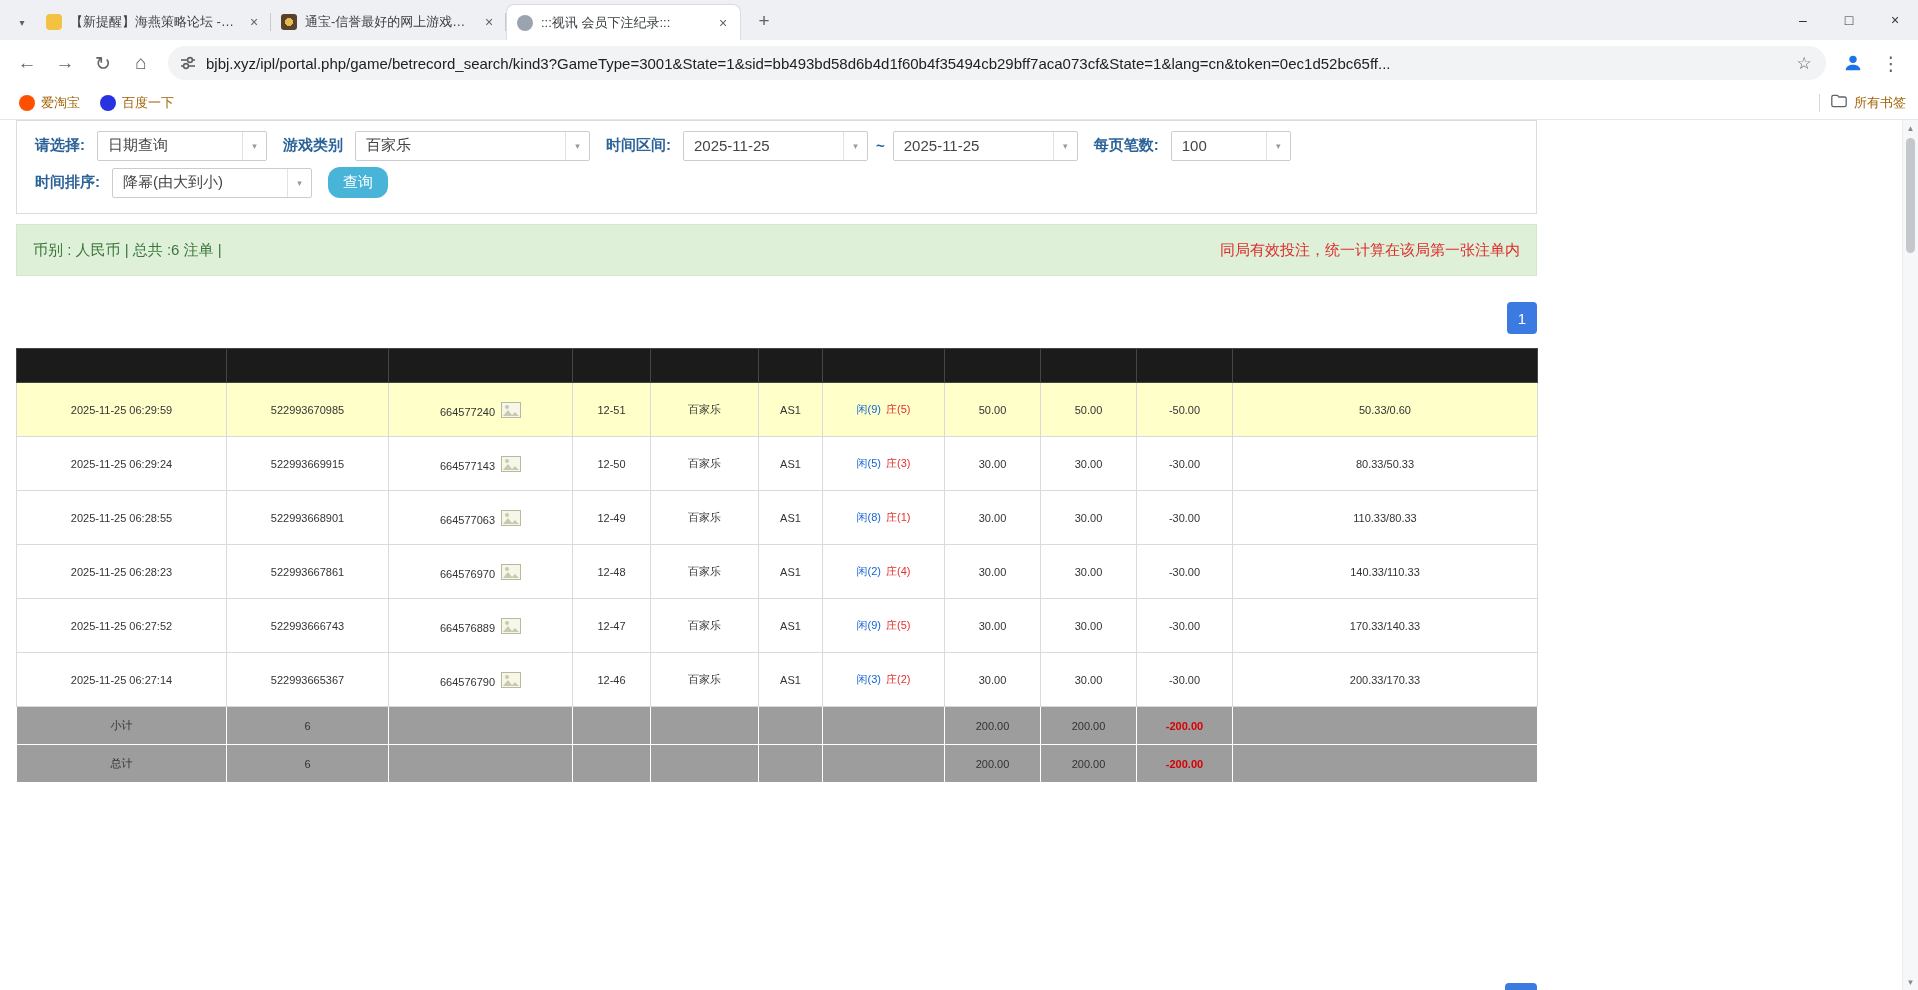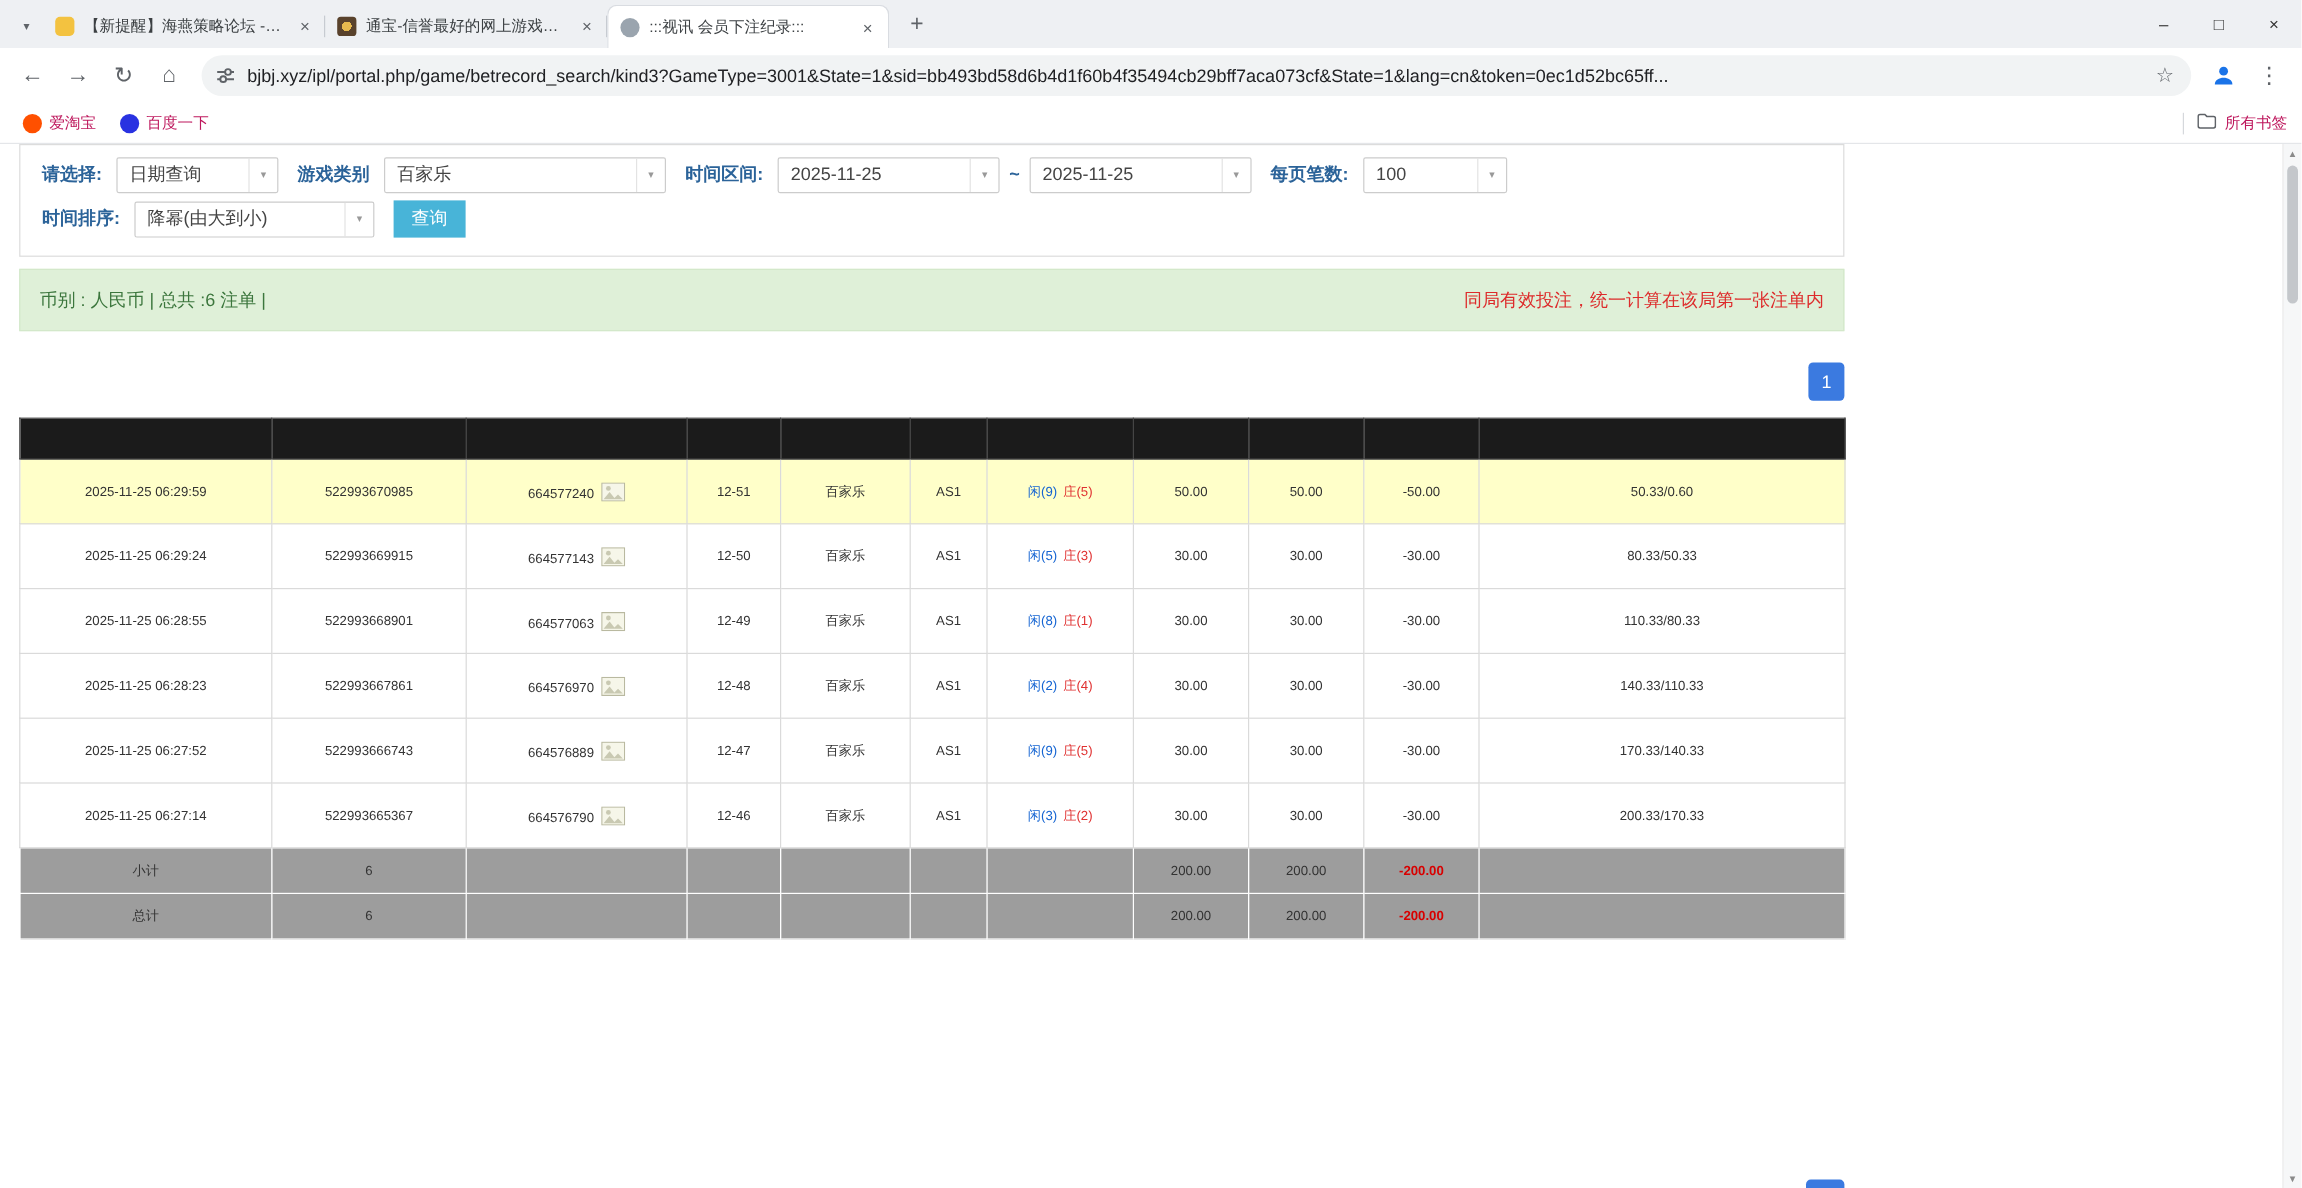--- a/index.html
+++ b/index.html
@@ -28,39 +28,39 @@
 
   
   .toolbar { height: 46px; display: flex; align-items: center; background: #fff; padding: 0 10px; gap: 4px; }
   .nav-icon { width: 34px; height: 34px; display: flex; align-items: center; justify-content: center; font-size: 19px; color: #5f6368; border-radius: 50%; flex: 0 0 auto; }
   .urlbar { flex: 1; height: 34px; background: #f1f3f4; border-radius: 17px; display: flex; align-items: center; padding: 0 8px 0 12px; margin: 0 6px; min-width: 0; }
   .site-info { display: flex; align-items: center; margin-right: 10px; }
   .url-text { flex: 1; font-size: 15px; color: #202124; white-space: nowrap; overflow: hidden; }
   .star { width: 28px; display: flex; align-items: center; justify-content: center; color: #5f6368; font-size: 17px; }
 
   
-  .bookmarks { height: 34px; display: flex; background: #fff; border-bottom: 1px solid #e4e6e9; padding: 0 12px; font-size: 13px; color: #be185d; }
+  .bookmarks { height: 34px; display: flex; background: #fff; border-bottom: 1px solid #e4e6e9; padding: 0 12px; font-size: 13px; color: #a16207; }
   .bm-list { display: flex; align-items: center; gap: 6px; }
   .bm-item { display: flex; align-items: center; gap: 6px; padding: 3px 7px; border-radius: 4px; }
   .bm-right { margin-left: auto; display: flex; align-items: center; gap: 7px; }
   .bm-divider { width: 1px; height: 18px; background: #d5d8dc; margin-right: 4px; }
 
   
   .page { position: relative; height: 870px; background: #fff; padding-left: 16px; }
   .content { width: 1521px; }
   .filter-panel { border: 1px solid #dcdcdc; padding: 6px 10px 12px; }
   .filter-row { display: flex; align-items: center; gap: 8px; min-height: 37px; }
   .f-label { color: #2b6399; font-weight: bold; font-size: 15px; margin: 0 4px 0 8px; white-space: nowrap; }
   .tilde { color: #2b6399; font-weight: bold; font-size: 15px; }
   .select { display: inline-flex; align-items: stretch; border: 1px solid #ccc; height: 30px; background: #fff; border-radius: 2px; }
   .select .val { display: flex; align-items: center; padding: 0 10px; font-size: 15px; color: #444; flex: 1; white-space: nowrap; overflow: hidden; }
   .select .arrow { width: 24px; display: flex; align-items: center; justify-content: center; color: #999; font-size: 9px; border-left: 1px solid #e3e3e3; }
-  .sel-query { width: 135px; } .sel-game { width: 235px; } .sel-date { width: 185px; }
+  .sel-query { width: 170px; } .sel-game { width: 235px; } .sel-date { width: 185px; }
   .sel-pp { width: 120px; } .sel-sort { width: 200px; }
-  .query-btn { background: #48b4d8; color: #fff; border: none; border-radius: 0; height: 31px; padding: 0 15px; font-size: 15px; margin-left: 8px; cursor: pointer; font-family: inherit; }
+  .query-btn { background: #48b4d8; color: #fff; border: none; border-radius: 12px; height: 31px; padding: 0 15px; font-size: 15px; margin-left: 8px; cursor: pointer; font-family: inherit; }
 
   .summary-bar { margin-top: 10px; background: #dff0d8; border: 1px solid #d3e8ca; height: 52px; display: flex; align-items: center; padding: 0 16px; font-size: 15px; color: #3c763d; }
   .summary-right { margin-left: auto; color: #dd2b2b; }
 
   .pagination { margin-top: 26px; display: flex; justify-content: flex-end; }
   .page-btn { min-width: 30px; height: 32px; background: #3b7ae0; color: #fff; border-radius: 4px; display: flex; align-items: center; justify-content: center; font-size: 15px; padding: 0 8px; }
 
   
   .bet-table { margin-top: 14px; width: 1521px; border-collapse: collapse; table-layout: fixed; font-size: 11px; }
   .bet-table thead th { background: #1b1b1b; color: #fff; height: 34px; font-weight: bold; border: 1px solid #454545; text-align: center; }

